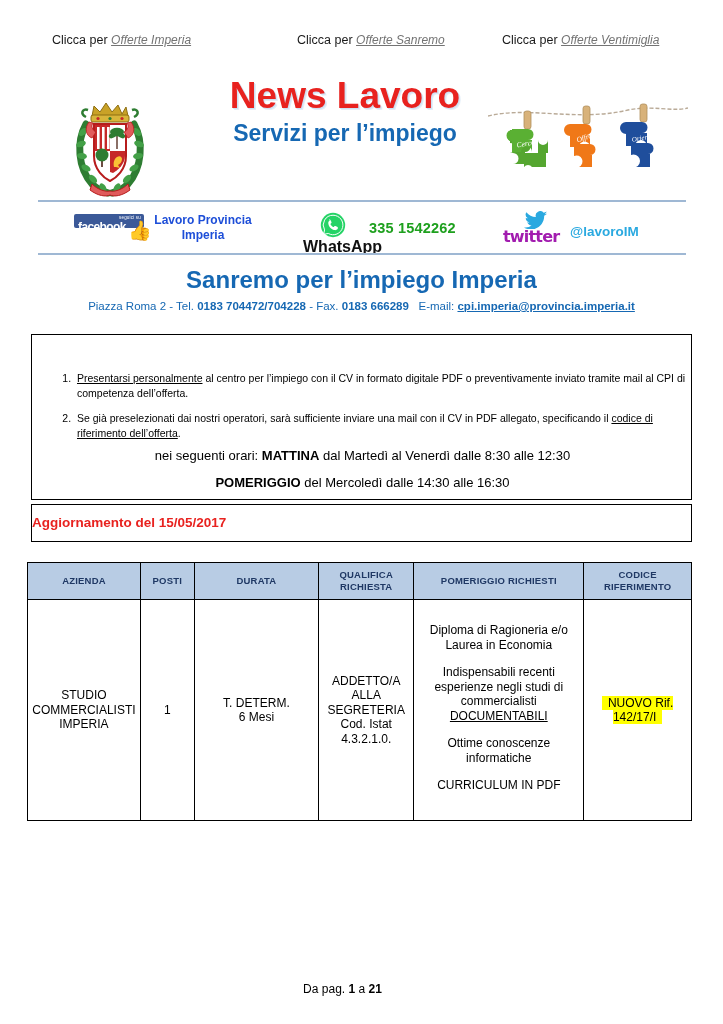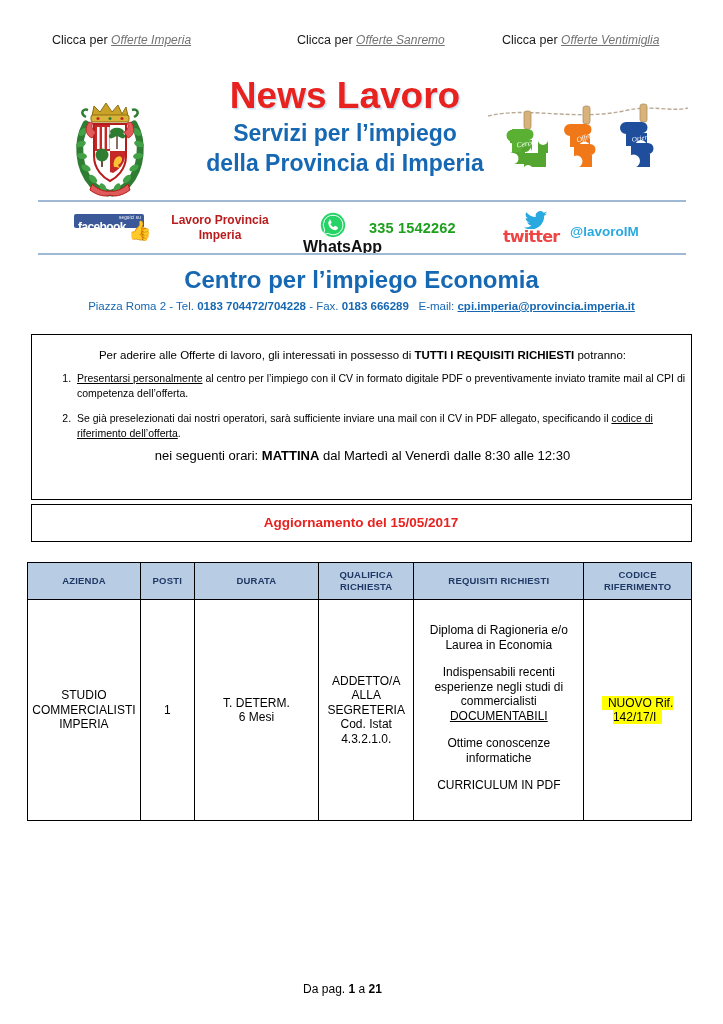--- a/index.html
+++ b/index.html
@@ -145,27 +145,27 @@
     left: 128px;
     top: 16px;
     width: 20px;
     height: 22px;
     color: #3b5998;
     font-size: 19px;
     line-height: 19px;
   }
   .fb-text {
     position: absolute;
-    left: 155px;
+    left: 138px;
     top: 8px;
     width: 130px;
     text-align: center;
     font-size: 12px;
     font-weight: 700;
-    color: #b91c1c;
+    color: #1d4ed8;
     line-height: 15px;
   }
 
   .wa-icon {
     position: absolute;
     left: 320px;
     top: 7px;
     width: 26px;
     height: 26px;
   }
@@ -193,21 +193,21 @@
     top: 6px;
     width: 24px;
     height: 18px;
   }
   .tw-word {
     position: absolute;
     left: 503px;
     top: 22px;
     font-size: 16px;
     font-weight: 700;
-    color: #ef4444;
+    color: #a21caf;
     letter-spacing: -.8px;
     font-family: "DejaVu Sans", sans-serif;
   }
   .tw-handle {
     position: absolute;
     left: 570px;
     top: 19px;
     font-size: 13.5px;
     font-weight: 700;
     color: #2aa9e0;
@@ -308,21 +308,21 @@
     height: 38px;
     border: 1.5px solid #000000;
     box-sizing: border-box;
     background: #ffffff;
   }
   .update-text {
     position: absolute;
     left: 0;
     top: 10px;
     width: 658px;
-    text-align: center;
+    text-align: left;
     font-size: 13.5px;
     font-weight: 700;
     color: #e8221f;
   }
 
   
   .offers-table {
     position: absolute;
     left: 27px;
     top: 562px;
@@ -454,21 +454,20 @@
       <path d="M20 90 C26 96 34 98 38 97 C42 98 50 96 56 90 L58 96 C50 102 42 103 38 101 C34 103 26 102 18 96 Z" fill="#e05a5a" stroke="#b71c1c" stroke-width="1"></path>
     </g>
 
     <path d="M17 28 C12 34 14 42 20 44 L24 38 C20 36 19 32 21 29 Z" fill="#e05a5a" stroke="#b71c1c" stroke-width="0.8"></path>
     <path d="M59 28 C64 34 62 42 56 44 L52 38 C56 36 57 32 55 29 Z" fill="#e05a5a" stroke="#b71c1c" stroke-width="0.8"></path>
   </svg>
 
   <div class="title-block">
     <div class="news-lavoro">News Lavoro</div>
     <div class="servizi">Servizi per l’impiego</div>
-    <div class="provincia">della Provincia di Imperia</div>
   </div>
 
   <svg class="puzzles" viewBox="0 0 200 80">
     <path d="M0 16 C40 6 90 22 140 10 C165 5 185 12 200 8" fill="none" stroke="#b9aa97" stroke-width="1.4" stroke-dasharray="4 2"></path>
 
     <g>
       <rect x="36" y="11" width="7" height="18" rx="2.5" fill="#d8b27a" stroke="#b08f5c" stroke-width="0.8"></rect>
       <path d="M22 30 h14 a5 5 0 0 1 0 10 h-1 v13 h-13 a5 5 0 0 0 0-10 v-13 z M36 53 h14 v-13 a5 5 0 0 0 10 0 v13 h-2 v14 h-14 a5 5 0 0 0-8 0 v-14 z" fill="#55a630"></path>
       <path d="M22 30 h15 v11 a5.5 5.5 0 0 1 0 11 v12 h-12 a5.5 5.5 0 0 0 0-11 v-11 a5.5 5.5 0 0 1 0-11 z" fill="#55a630"></path>
       <path d="M24 29 h16 a5 5 0 0 1 0 11 h4 v12 a5 5 0 0 0-11 0 h-9 v-11 a5 5 0 0 1 0-11 z" fill="#5ab033"></path>
@@ -512,41 +511,41 @@
 
   <svg class="tw-bird" viewBox="0 0 32 24">
     <path d="M31 3.2 c-1.1 .5-2.3 .8-3.5 1 a6 6 0 0 0 2.7-3.4 c-1.2 .7-2.5 1.2-3.9 1.5 A6.1 6.1 0 0 0 15.8 8 a17.3 17.3 0 0 1-12.6-6.4 6.1 6.1 0 0 0 1.9 8.2 c-1 0-2-.3-2.8-.8 a6.1 6.1 0 0 0 4.9 6 c-.9 .3-1.9 .3-2.8 .1 a6.1 6.1 0 0 0 5.7 4.2 A12.3 12.3 0 0 1 0 21.9 a17.3 17.3 0 0 0 9.4 2.7 c11.3 0 17.5-9.4 17.5-17.5 v-.8 A12.4 12.4 0 0 0 31 3.2 z" fill="#2aa9e0"></path>
   </svg>
   <div class="tw-word">twitter</div>
   <div class="tw-handle">@lavoroIM</div>
 </div>
 
 <div class="rule rule-bot"></div>
 
-<div class="centre-title">Centro per l’impiego Economia</div>
+<div class="centre-title">Sanremo per l’impiego Imperia</div>
 <div class="contact-line">
   <span>Piazza Roma 2 - Tel. </span><b>0183 704472/704228</b><span> - Fax. </span><b>0183 666289</b>&nbsp;&nbsp;&nbsp;<span>E-mail: </span><span class="mail">cpi.imperia@provincia.imperia.it</span>
 </div>
 
 <div class="instr-box">
-  <div class="instr-lead">
-    <span>Per aderire alle Offerte di lavoro, gli interessati in possesso di </span><b>TUTTI I REQUISITI RICHIESTI</b><span> potranno:</span>
-  </div>
 
   <ol class="instr-list">
     <li>
       <span class="u">Presentarsi personalmente</span><span> al centro per l’impiego con il CV in formato digitale PDF o preventivamente  inviato tramite mail al CPI di competenza dell’offerta.</span>
     </li>
     <li>
       <span>Se già preselezionati dai nostri operatori, sarà sufficiente inviare una mail con il CV in PDF allegato, specificando il </span><span class="u">codice di riferimento dell’offerta</span><span>.</span>
     </li>
   </ol>
 
   <div class="orari-1">
     <span>nei seguenti orari: </span><b>MATTINA</b><span> dal Martedì al Venerdì dalle 8:30 alle 12:30</span>
+  </div>
+  <div class="orari-2">
+    <b>POMERIGGIO</b><span> del Mercoledì dalle 14:30 alle 16:30</span>
   </div>
 </div>
 
 <div class="update-box">
   <div class="update-text">Aggiornamento del 15/05/2017</div>
 </div>
 
 <table class="offers-table">
   <colgroup>
     <col class="col-azienda">
@@ -555,21 +554,21 @@
     <col class="col-qualifica">
       <col class="col-requisiti">
       <col class="col-codice">
   </colgroup>
   <thead>
     <tr>
       <th>AZIENDA</th>
       <th>POSTI</th>
       <th>DURATA</th>
       <th>QUALIFICA RICHIESTA</th>
-      <th>REQUISITI RICHIESTI</th>
+      <th>POMERIGGIO RICHIESTI</th>
       <th>CODICE RIFERIMENTO</th>
     </tr>
   </thead>
   <tbody>
     <tr>
       <td>STUDIO COMMERCIALISTI IMPERIA</td>
       <td>1</td>
       <td style="white-space:pre-line">T. DETERM.
 6 Mesi</td>
       <td style="white-space:pre-line">ADDETTO/A ALLA SEGRETERIA

